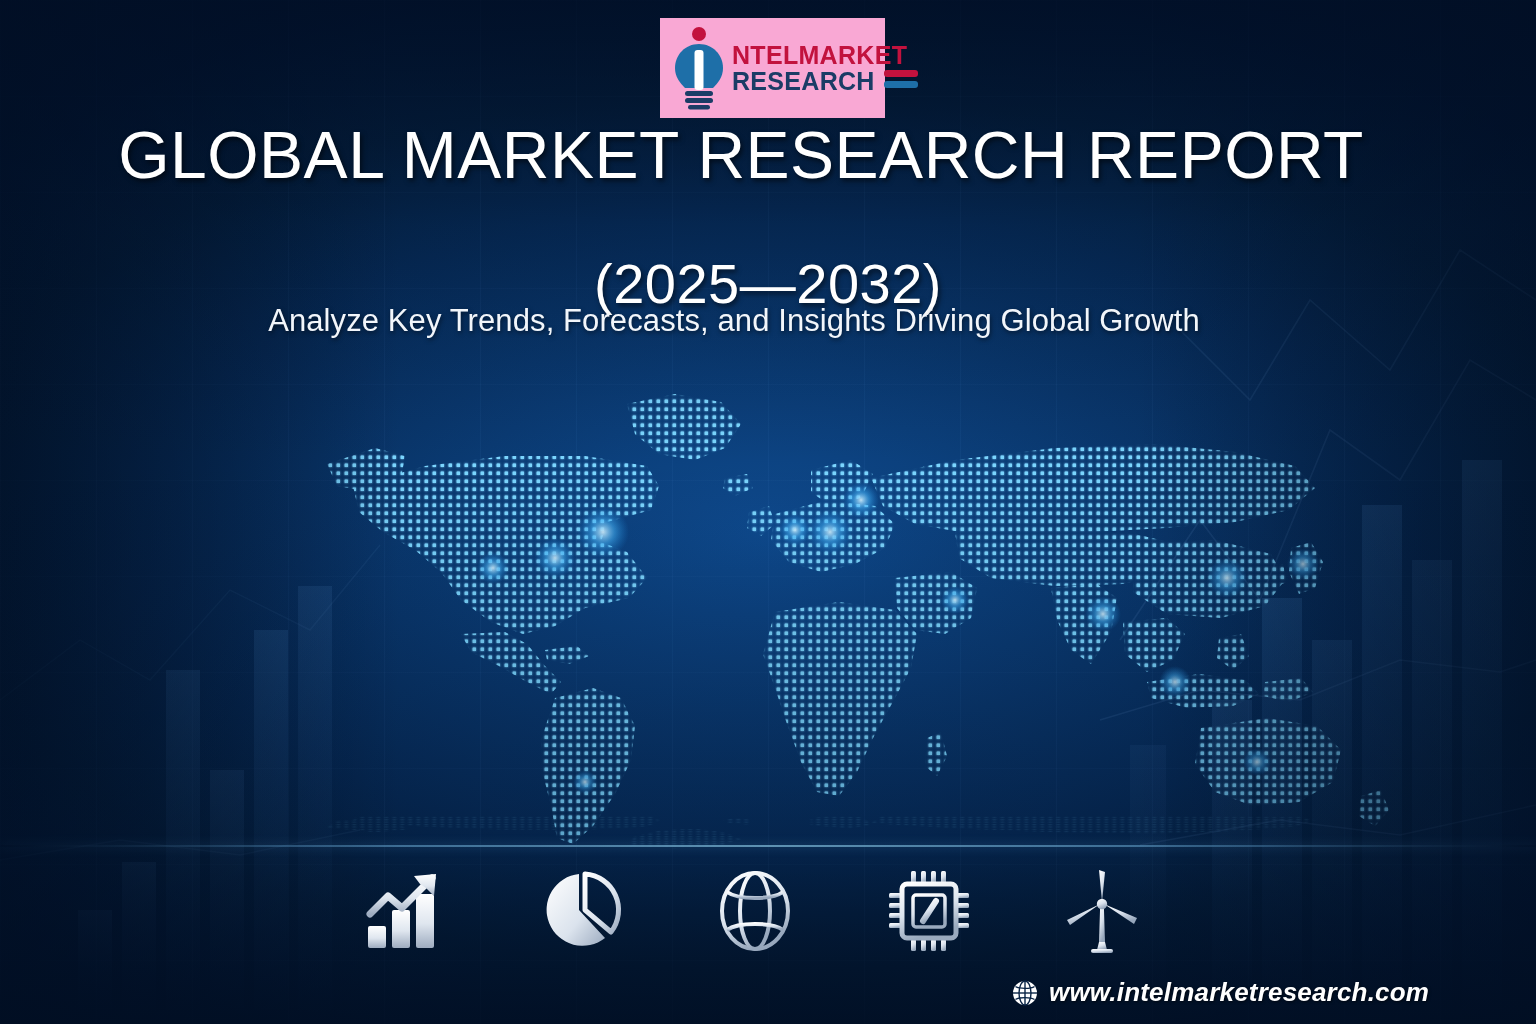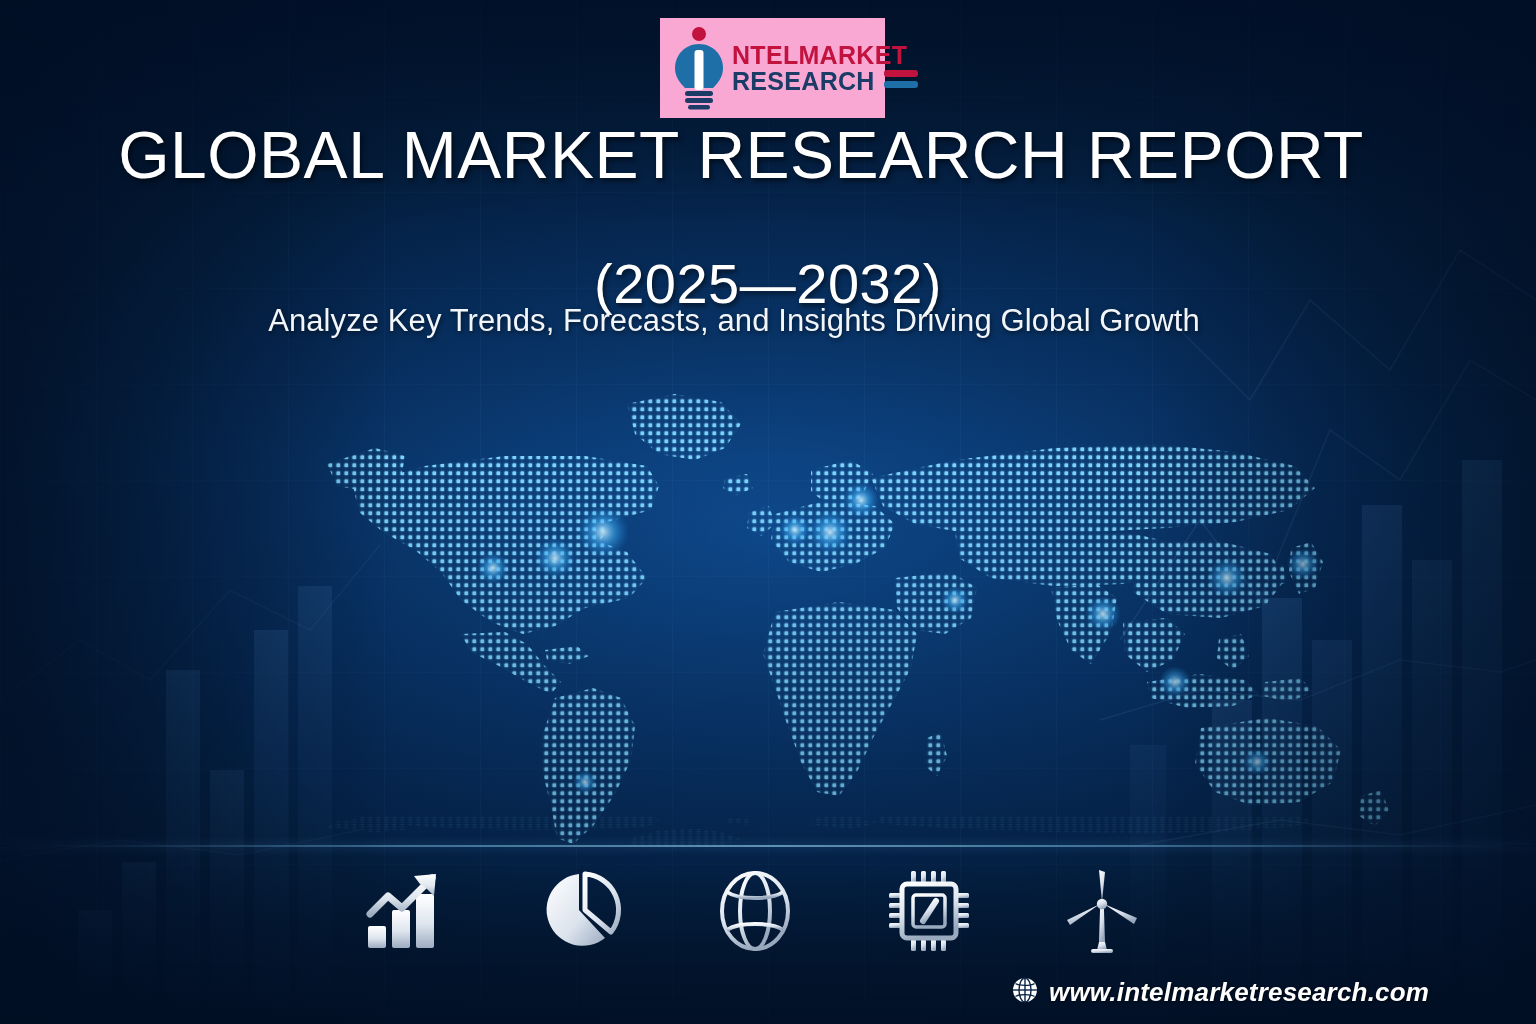--- a/index.html
+++ b/index.html
@@ -185,20 +185,21 @@
     justify-content: center;
   }
   .icon-cell svg { display: block; }
 
   
   .url-bar {
     position: absolute;
     left: 1012px;
     top: 977px;
     display: flex;
+    align-items: center;
     gap: 11px;
   }
   .url-text {
     color: #ffffff;
     font-size: 26px;
     font-weight: 700;
     font-style: italic;
     letter-spacing: 0.2px;
     text-shadow: 1px 1px 3px rgba(0,0,0,0.6);
     white-space: nowrap;

